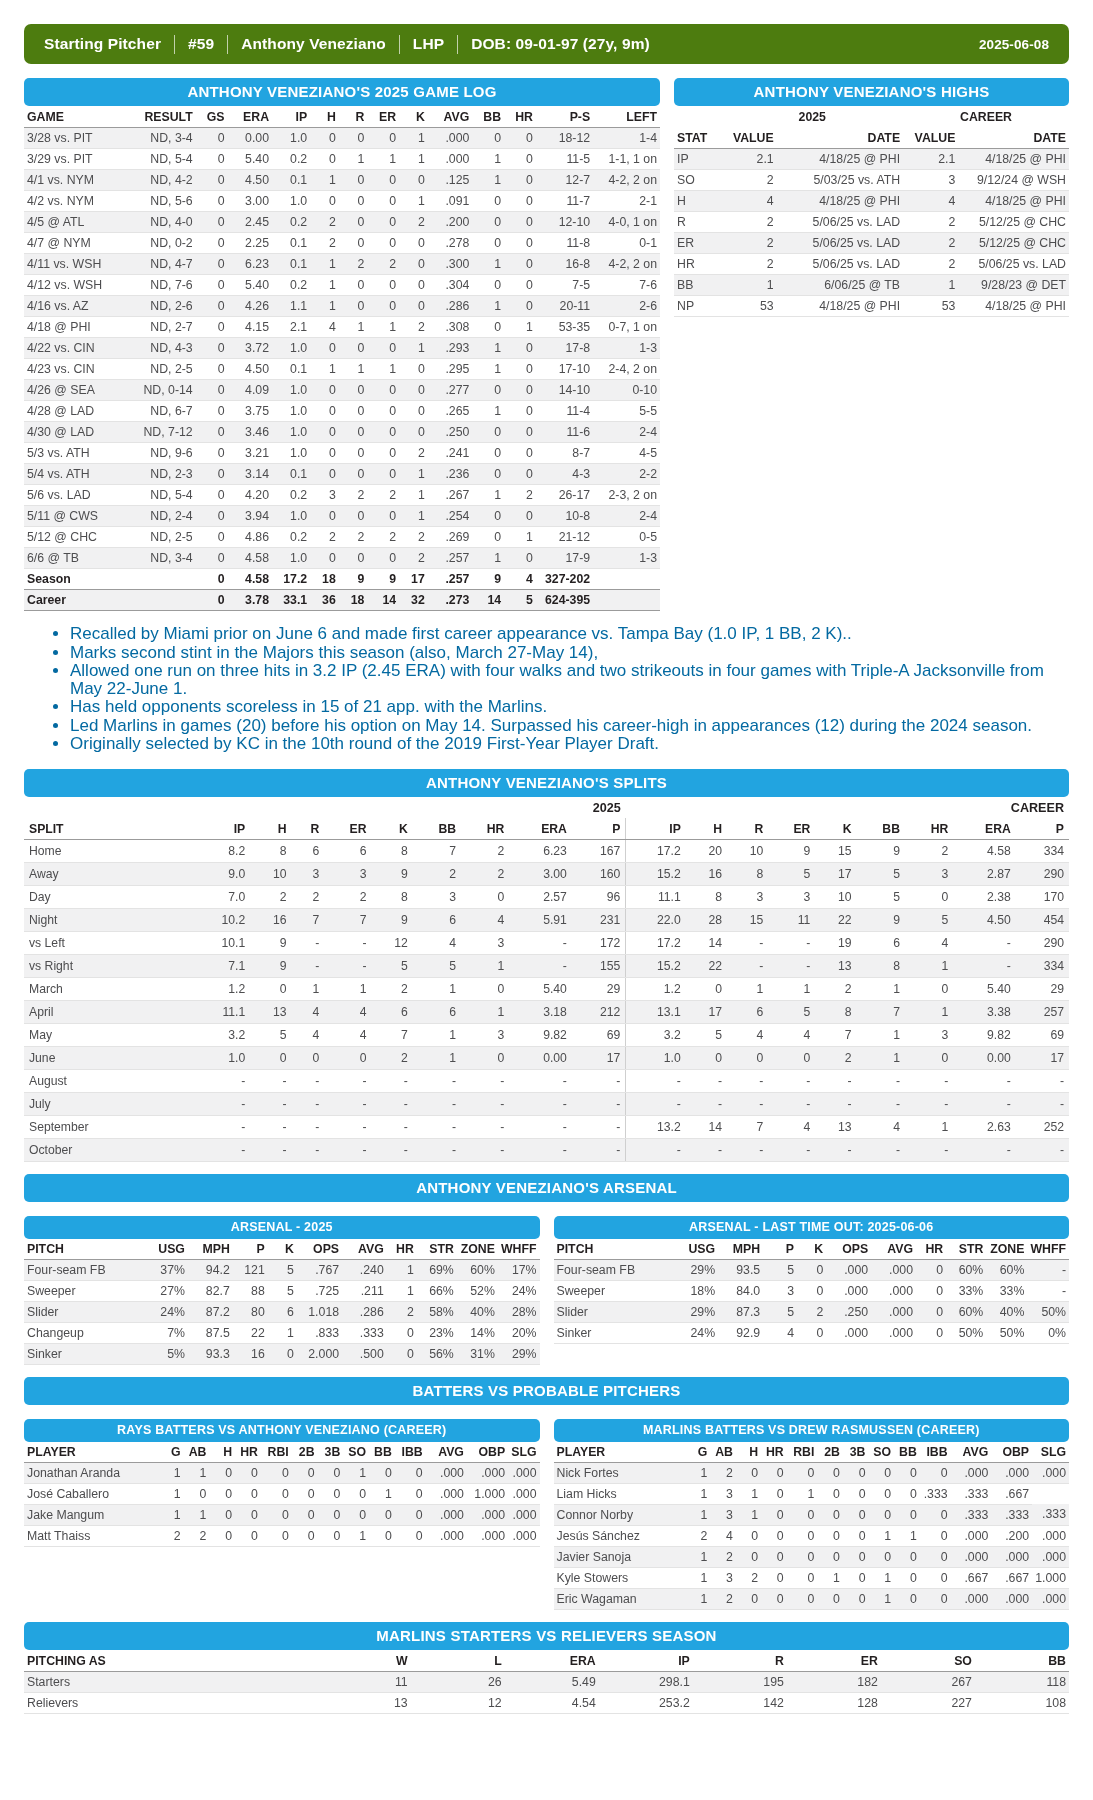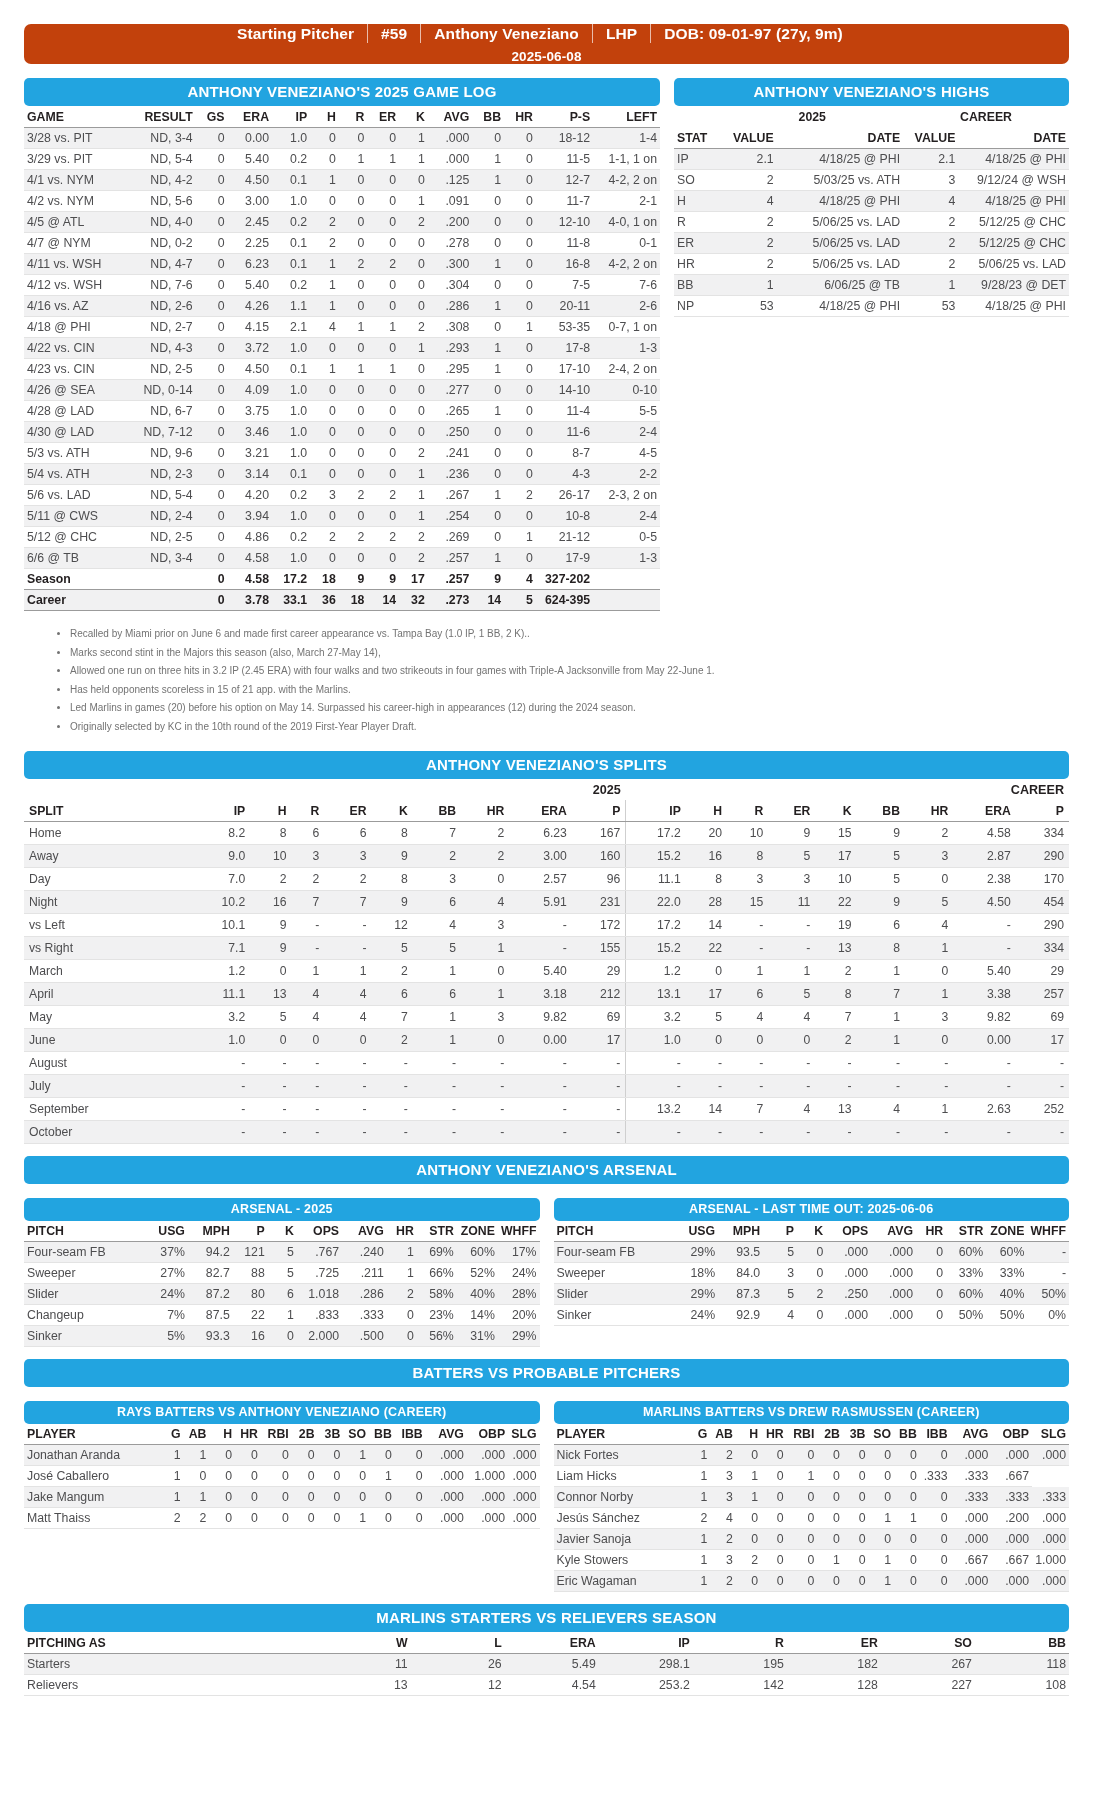--- a/index.html
+++ b/index.html
@@ -8,32 +8,31 @@
     width: 1093px;
     background: #ffffff;
     font-family: "Liberation Sans", sans-serif;
     color: #231f20;
     -webkit-font-smoothing: antialiased;
   }
   .page { width: 1093px; padding: 24px 24px 0 24px; }
 
   
   .titlebar {
-    background: #c2410c;
+    background: #4d7c0f;
     color: #ffffff;
     border-radius: 7px;
     height: 40px;
     display: flex;
     align-items: center;
     justify-content: space-between;
     padding: 0 20px;
     font-weight: bold;
     font-size: 15.5px;
     letter-spacing: .1px;
-    flex-direction: column;
   }
   .titlebar .left { display:flex; align-items:center; gap:0; }
   .titlebar .seg { padding: 0 13px; line-height: 18px; }
   .titlebar .seg:first-child { padding-left: 0; }
   .titlebar .divider {
     width:1px; height:19px; background: rgba(255,255,255,.65);
   }
   .titlebar .date { font-size: 13.5px; }
 
   
@@ -69,21 +68,21 @@
   table.st tbody tr.total.first td { border-top: 1.5px solid #9b9b9b; }
 
   
   .toprow { display:flex; gap: 14px; margin-top: 14px; }
   .col-left { width: 636px; }
   .col-right { flex: 1; }
 
   
   ul.notes { margin: 14px 0 0 0; padding-left: 46px; }
   ul.notes li {
-    font-size: 10px; color:#737373; line-height: 17.5px; margin-bottom: 1px;
+    font-size: 17px; color:#0369a1; line-height: 17.5px; margin-bottom: 1px;
     list-style: disc;
   }
 
   
   .splitwrap { margin-top: 16px; }
   table.splits { width:100%; border-collapse:collapse; font-size:12.2px; }
   table.splits th {
     font-weight:bold; text-align:right; padding:4px 5px 3px 5px;
     border-bottom: 1.5px solid #9b9b9b; color:#231f20; white-space:nowrap;
   }

